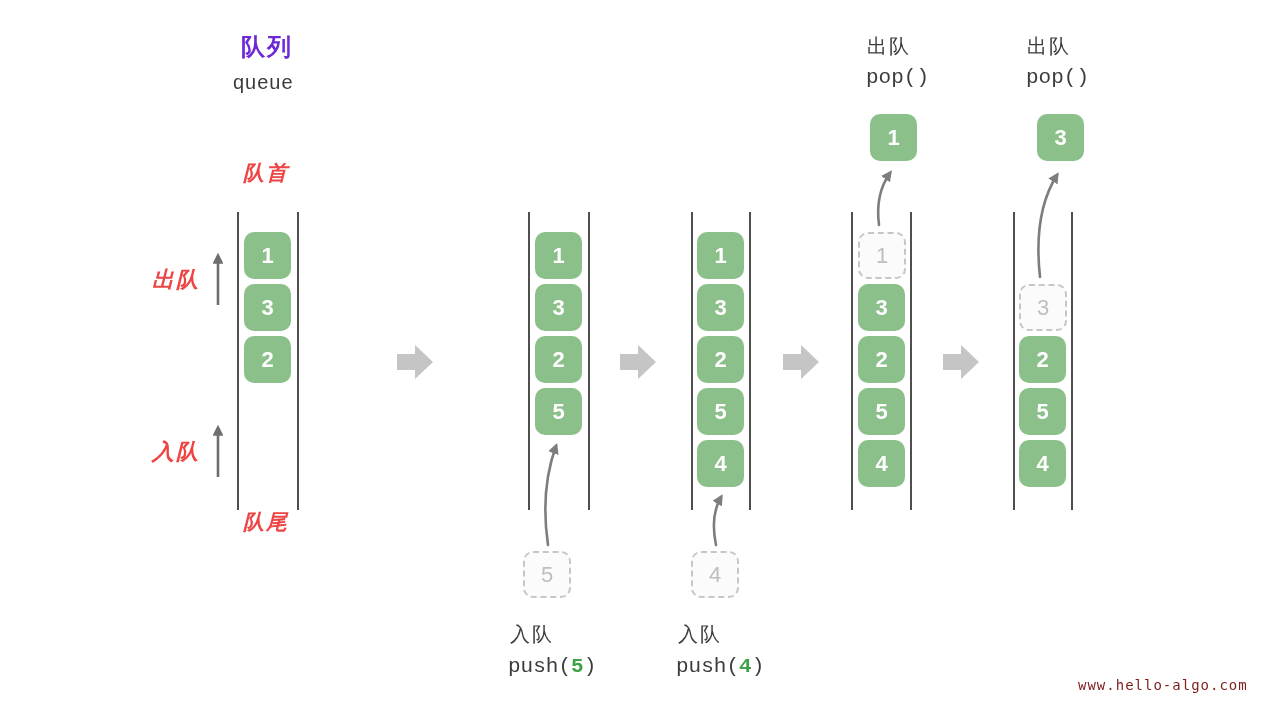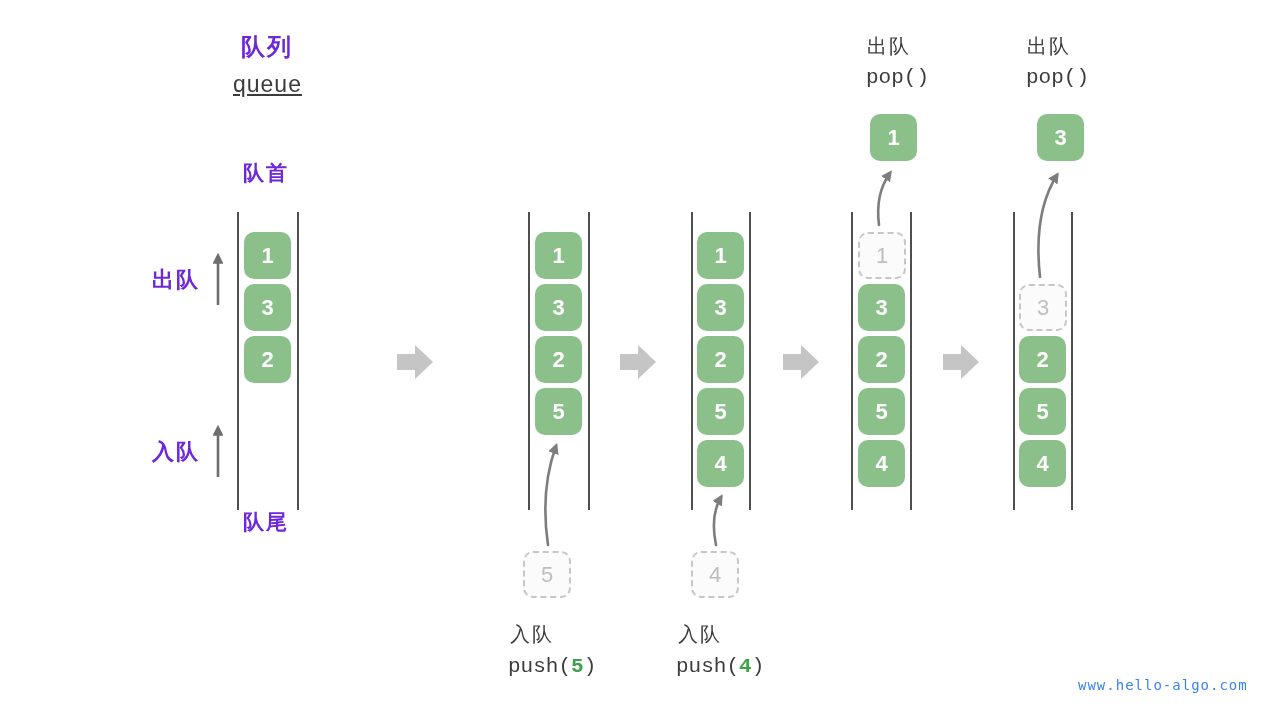--- a/index.html
+++ b/index.html
@@ -12,22 +12,22 @@
     font-family: "Liberation Sans", sans-serif;
     color: #3c3c3c;
   }
   .abs { position: absolute; }
   .title-zh {
     font-size: 24px;
     font-weight: bold;
     color: #6d28d9;
     letter-spacing: 2px;
   }
-  .title-en { font-size: 23px; color: #3c3c3c; letter-spacing: 1px; text-decoration: underline; }
-  .side-label { font-size: 21px; font-weight: bold; color: #6d28d9; letter-spacing: 2px; }
+  .title-en { font-size: 20px; color: #3c3c3c; letter-spacing: 1px; }
+  .side-label { font-size: 21px; font-weight: bold; color: #ef4444; letter-spacing: 2px; font-style: italic; }
   .op-zh { font-size: 20px; color: #3c3c3c; letter-spacing: 2px; }
   .code {
     font-family: Liberation Mono, monospace;
     font-size: 21px;
     color: #3c3c3c;
     white-space: nowrap;
   }
   .code .arg { color: #3ea24b; font-weight: bold; }
   .wall { width: 2px; height: 298px; background: #4f4f4f; top: 212px; }
   .cell {
@@ -45,21 +45,21 @@
     background: #fbfbfb;
     border: 2px dashed #c6c6c6;
     border-radius: 10px;
     color: #bebebe;
     font-size: 22px;
     display: flex; align-items: center; justify-content: center;
   }
   .watermark {
     font-family: "DejaVu Sans Mono", "Liberation Mono", monospace;
     font-size: 14px;
-    color: #3b82f6;
+    color: #7f1d1d;
     letter-spacing: 1px;
   }
   svg.overlay { position: absolute; left: 0; top: 0; pointer-events: none; }
 </style>
 </head>
 <body>
 
 <div class="canvas">
 
   <div class="abs title-zh" style="left:241px;top:31px">队列</div>

